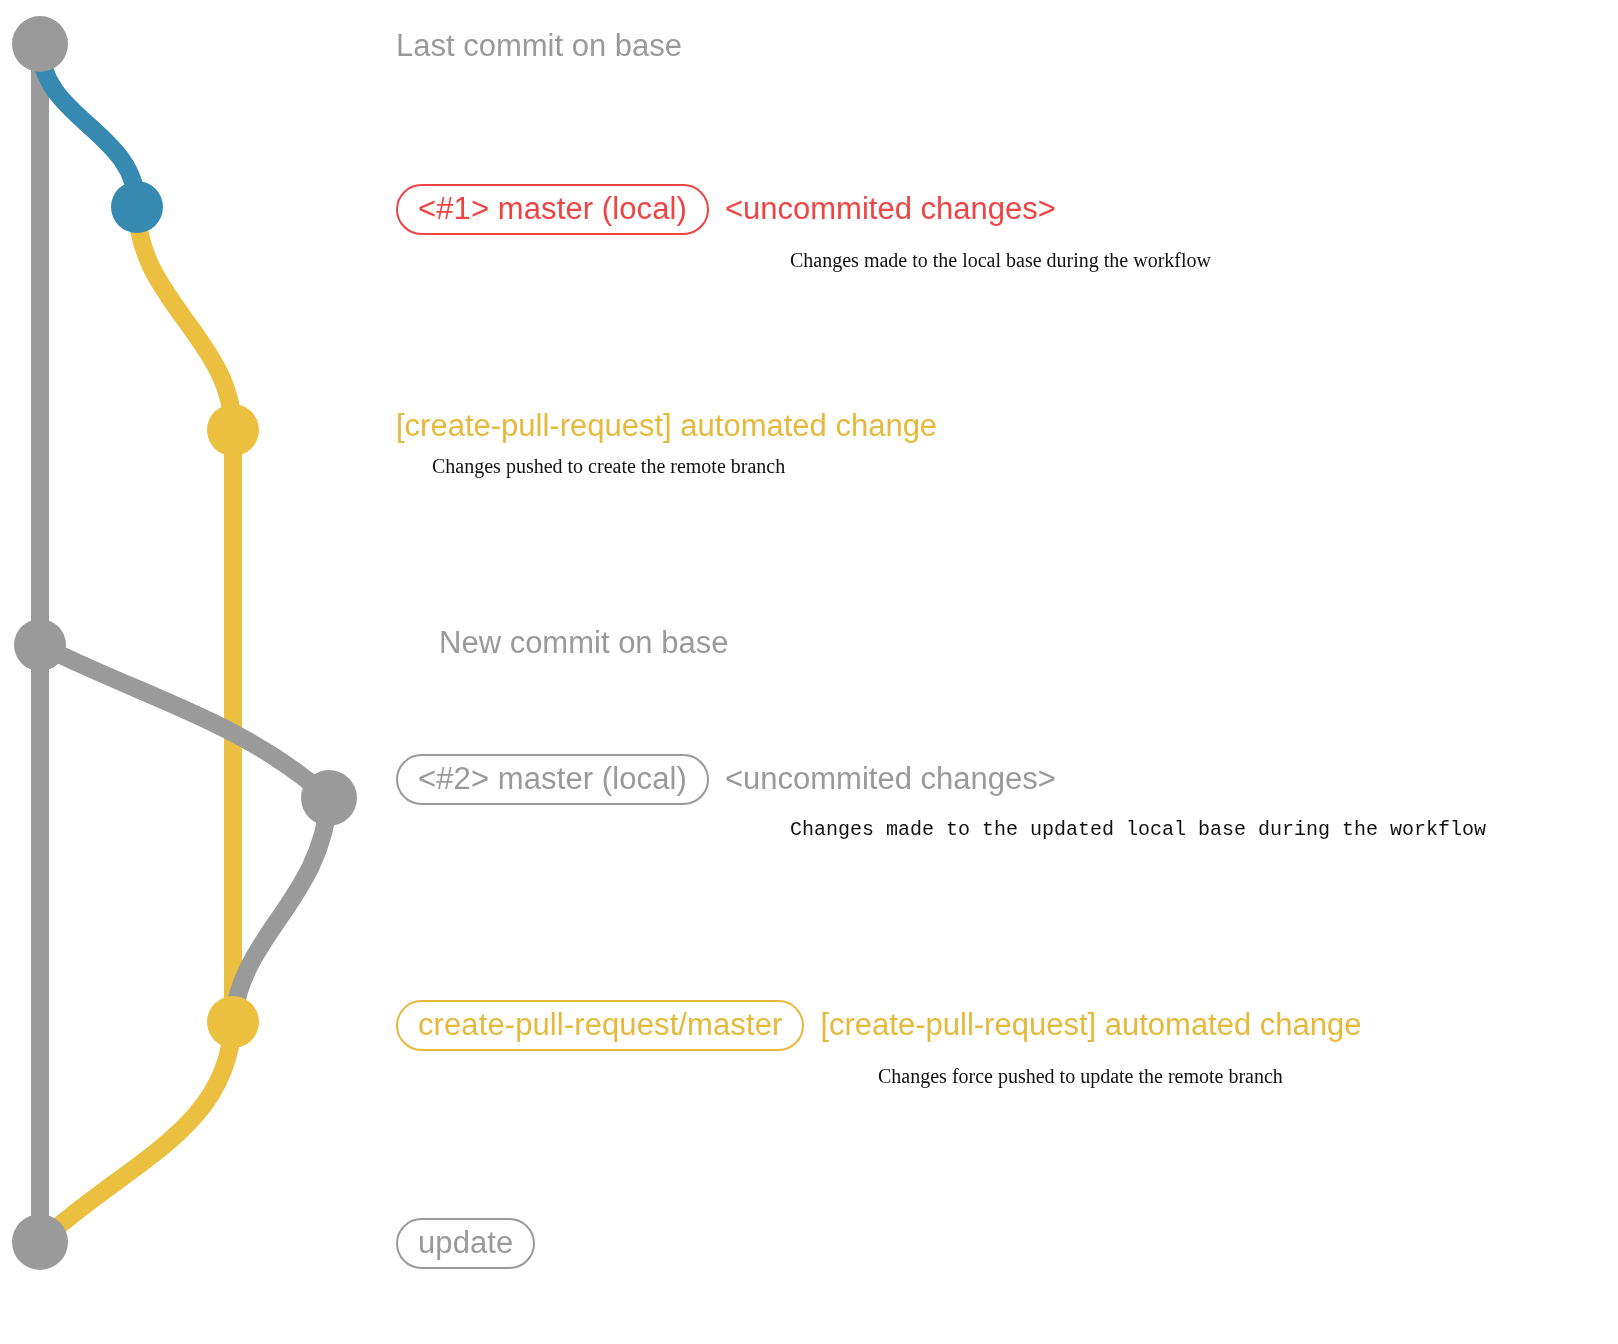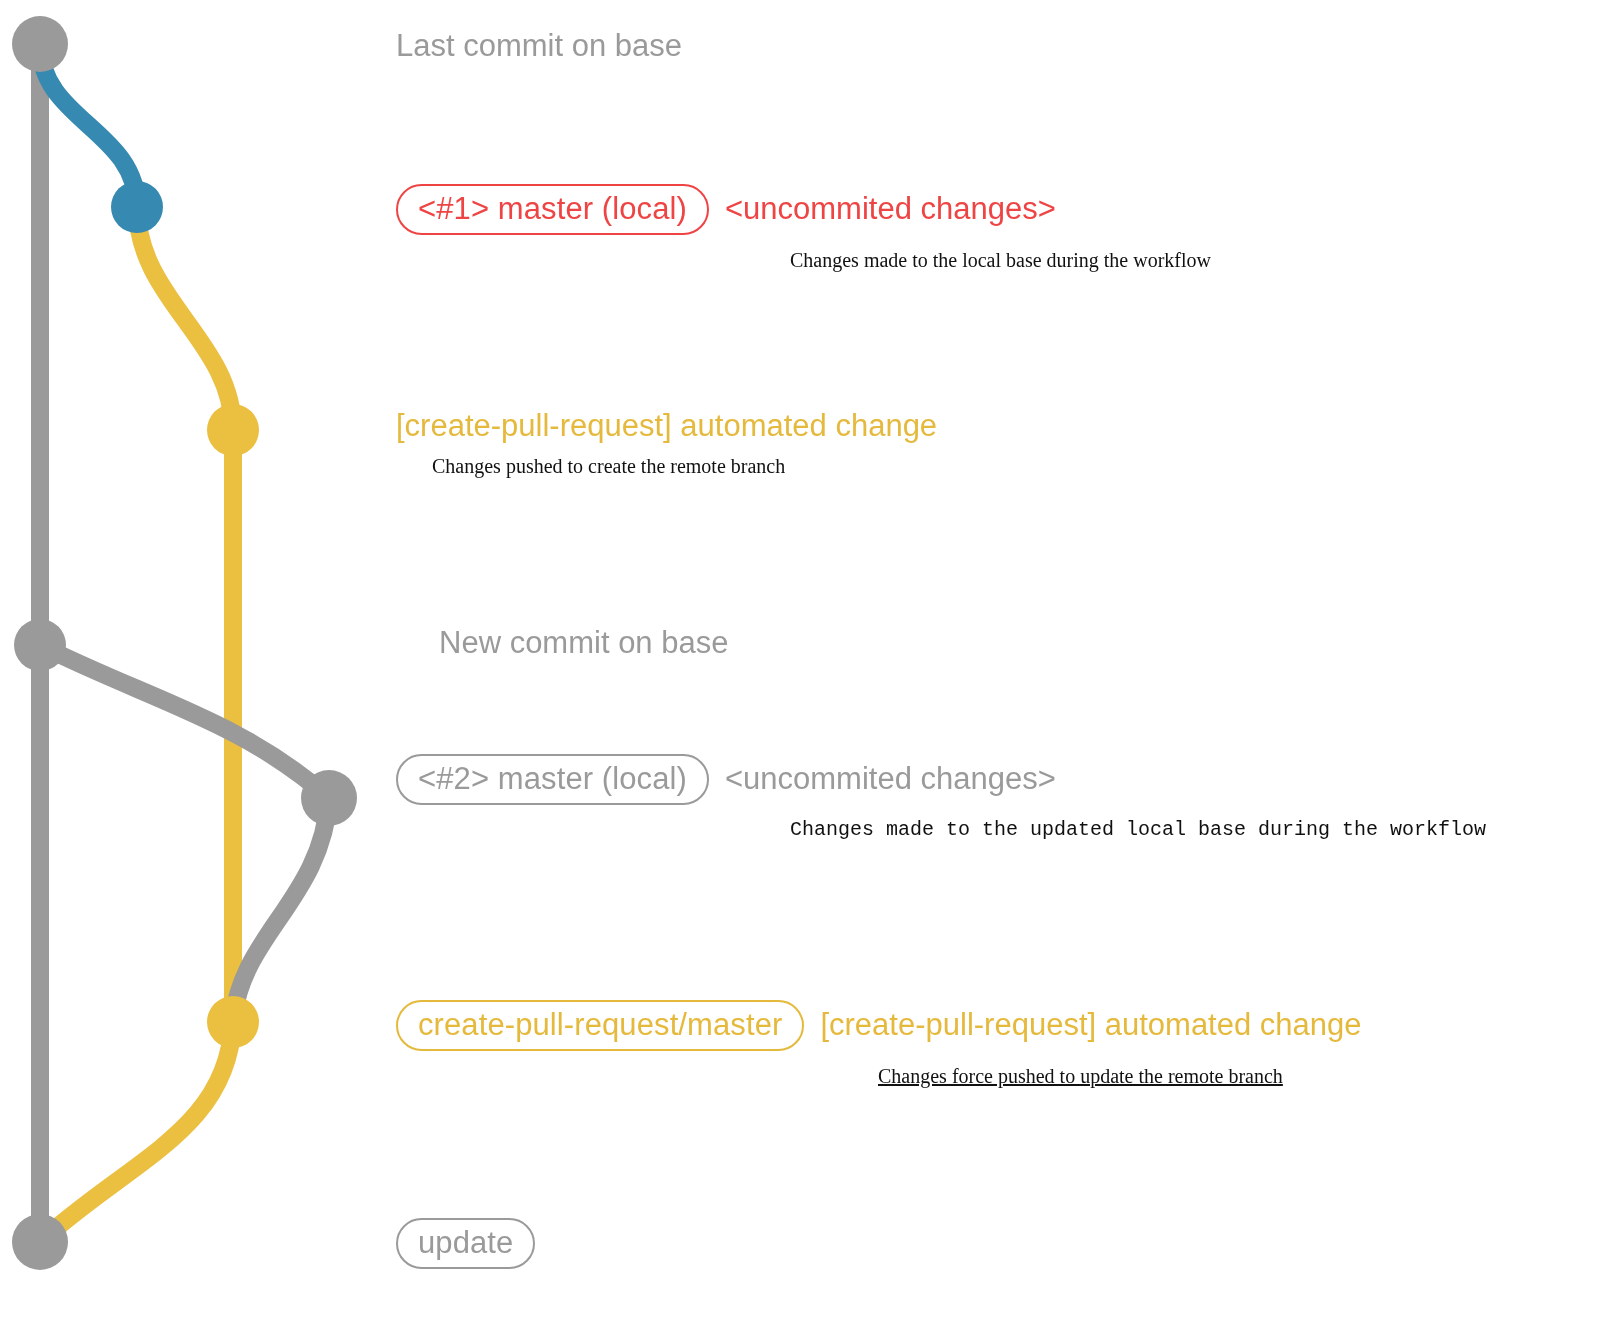--- a/index.html
+++ b/index.html
@@ -133,21 +133,21 @@
       <span class="headline c-grey gap">&lt;uncommited changes&gt;</span>
     </div>
     <div class="subtext" style="margin-top:14px; margin-left:394px;font-family:Liberation Mono, monospace;">Changes made to the updated local base during the workflow</div>
   </div>
 
   <div class="row-stack" style="left:396px; top:1000px;">
     <div class="primary-line">
       <span class="badge c-amber">create-pull-request/master</span>
       <span class="headline c-amber gap">[create-pull-request] automated change</span>
     </div>
-    <div class="subtext" style="margin-top:14px; margin-left:482px;text-decoration:underline;">Changes force pushed to update the remote branch</div>
+    <div class="subtext" style="margin-top:14px; margin-left:482px;">Changes force pushed to update the remote branch</div>
   </div>
 
   <div class="row-stack" style="left:396px; top:1218px;">
     <div class="primary-line">
       <span class="badge c-grey">update</span>
     </div>
   </div>
 
 </div>
 

